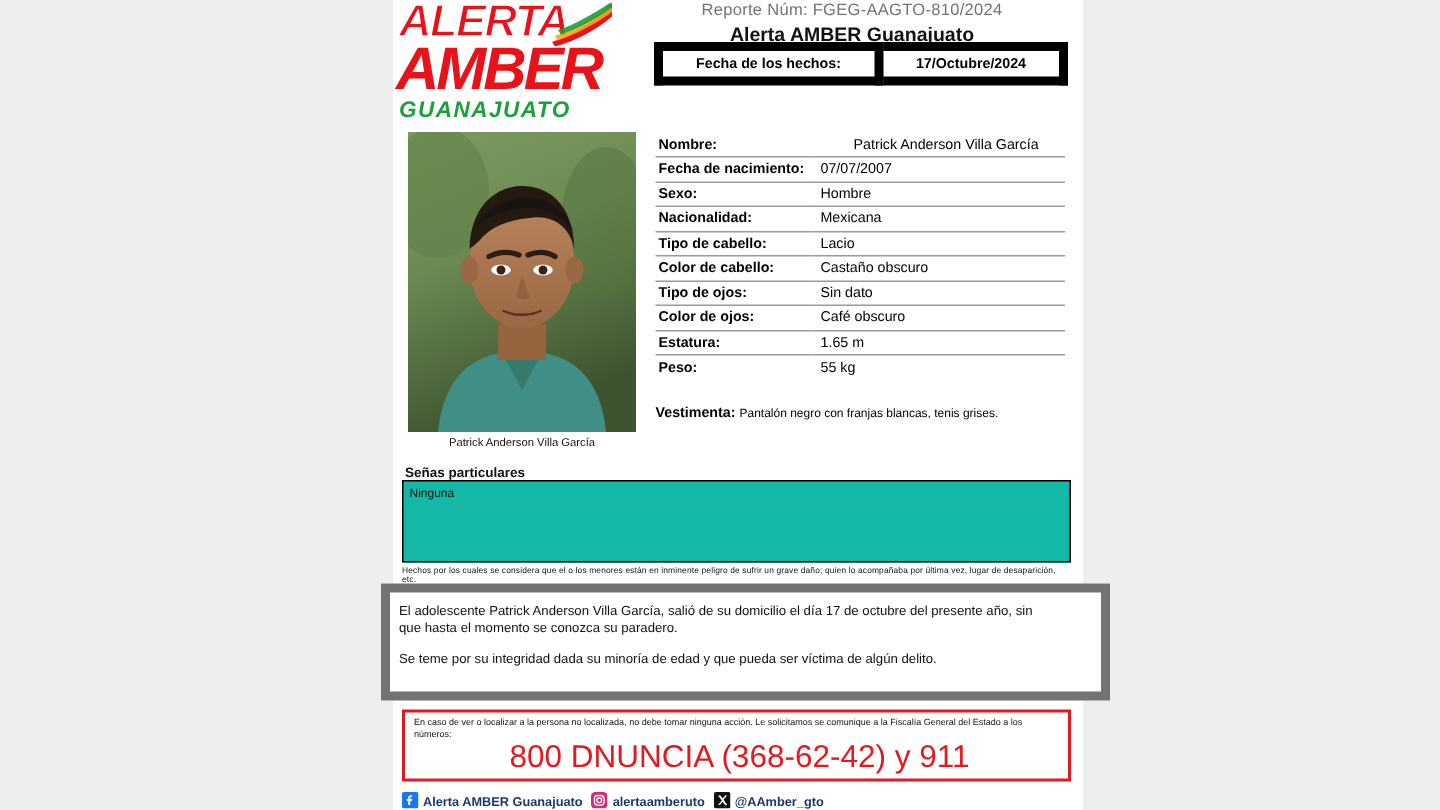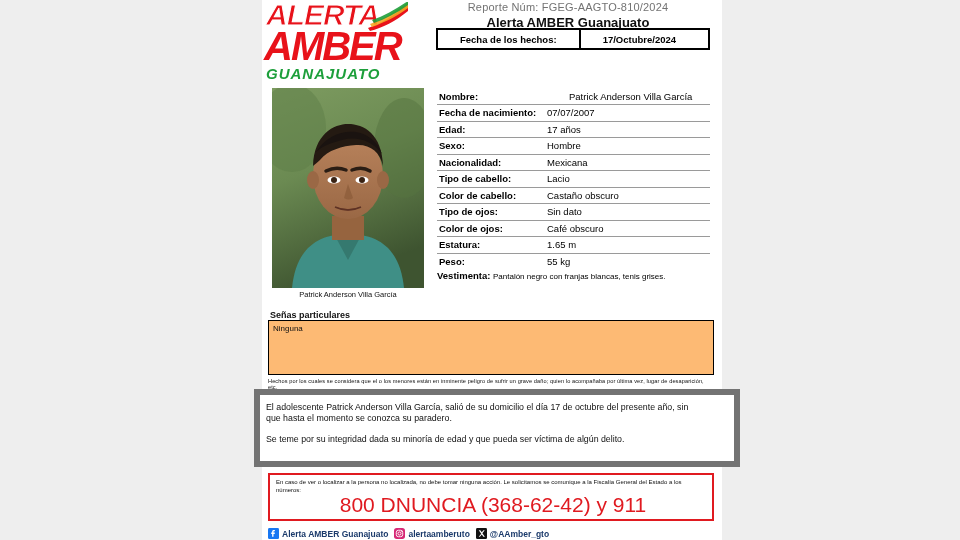--- a/index.html
+++ b/index.html
@@ -89,21 +89,21 @@
   
   .hdr-table {
     position: absolute;
     left: 436px; top: 28px;
     width: 274px;
     border: 1px solid #000;
     border-collapse: collapse;
     font-size: 9.5px;
   }
   .hdr-table td {
-    border: 2px solid #000000;
+    border: 6px solid #000000;
     padding: 3px 22px;
     height: 20px;
     vertical-align: middle;
     margin-top: 40px;
   }
   .hdr-table td.lbl { font-weight: bold; width: 114px; white-space: nowrap; }
   .hdr-table td.val { font-weight: bold; }
   .hdr-table td.val.normal { font-weight: normal; }
 
   
@@ -158,21 +158,21 @@
     left: 270px; top: 310px;
     font-size: 9px;
     font-weight: bold;
     color: #111;
   }
   .senas-box {
     position: absolute;
     left: 268px; top: 320px;
     width: 446px; height: 55px;
     border: 1px solid #000;
-    background: #fdba74;
+    background: #14b8a6;
   }
   .senas-text {
     position: absolute;
     left: 4px; top: 3px;
     font-size: 8px;
     color: #111;
   }
   .hechos-note {
     position: absolute;
     left: 268px; top: 378px;
@@ -319,24 +319,20 @@
 
   <table class="detail">
     <tbody>
         <tr class="first nameRow">
       <td class="k">Nombre:</td>
       <td class="v">Patrick Anderson Villa García</td>
     </tr>
     <tr>
       <td class="k">Fecha de nacimiento:</td>
       <td class="v">07/07/2007</td>
-    </tr>
-    <tr>
-      <td class="k">Edad:</td>
-      <td class="v">17 años</td>
     </tr>
     <tr>
       <td class="k">Sexo:</td>
       <td class="v">Hombre</td>
     </tr>
     <tr>
       <td class="k">Nacionalidad:</td>
       <td class="v">Mexicana</td>
     </tr>
     <tr>

